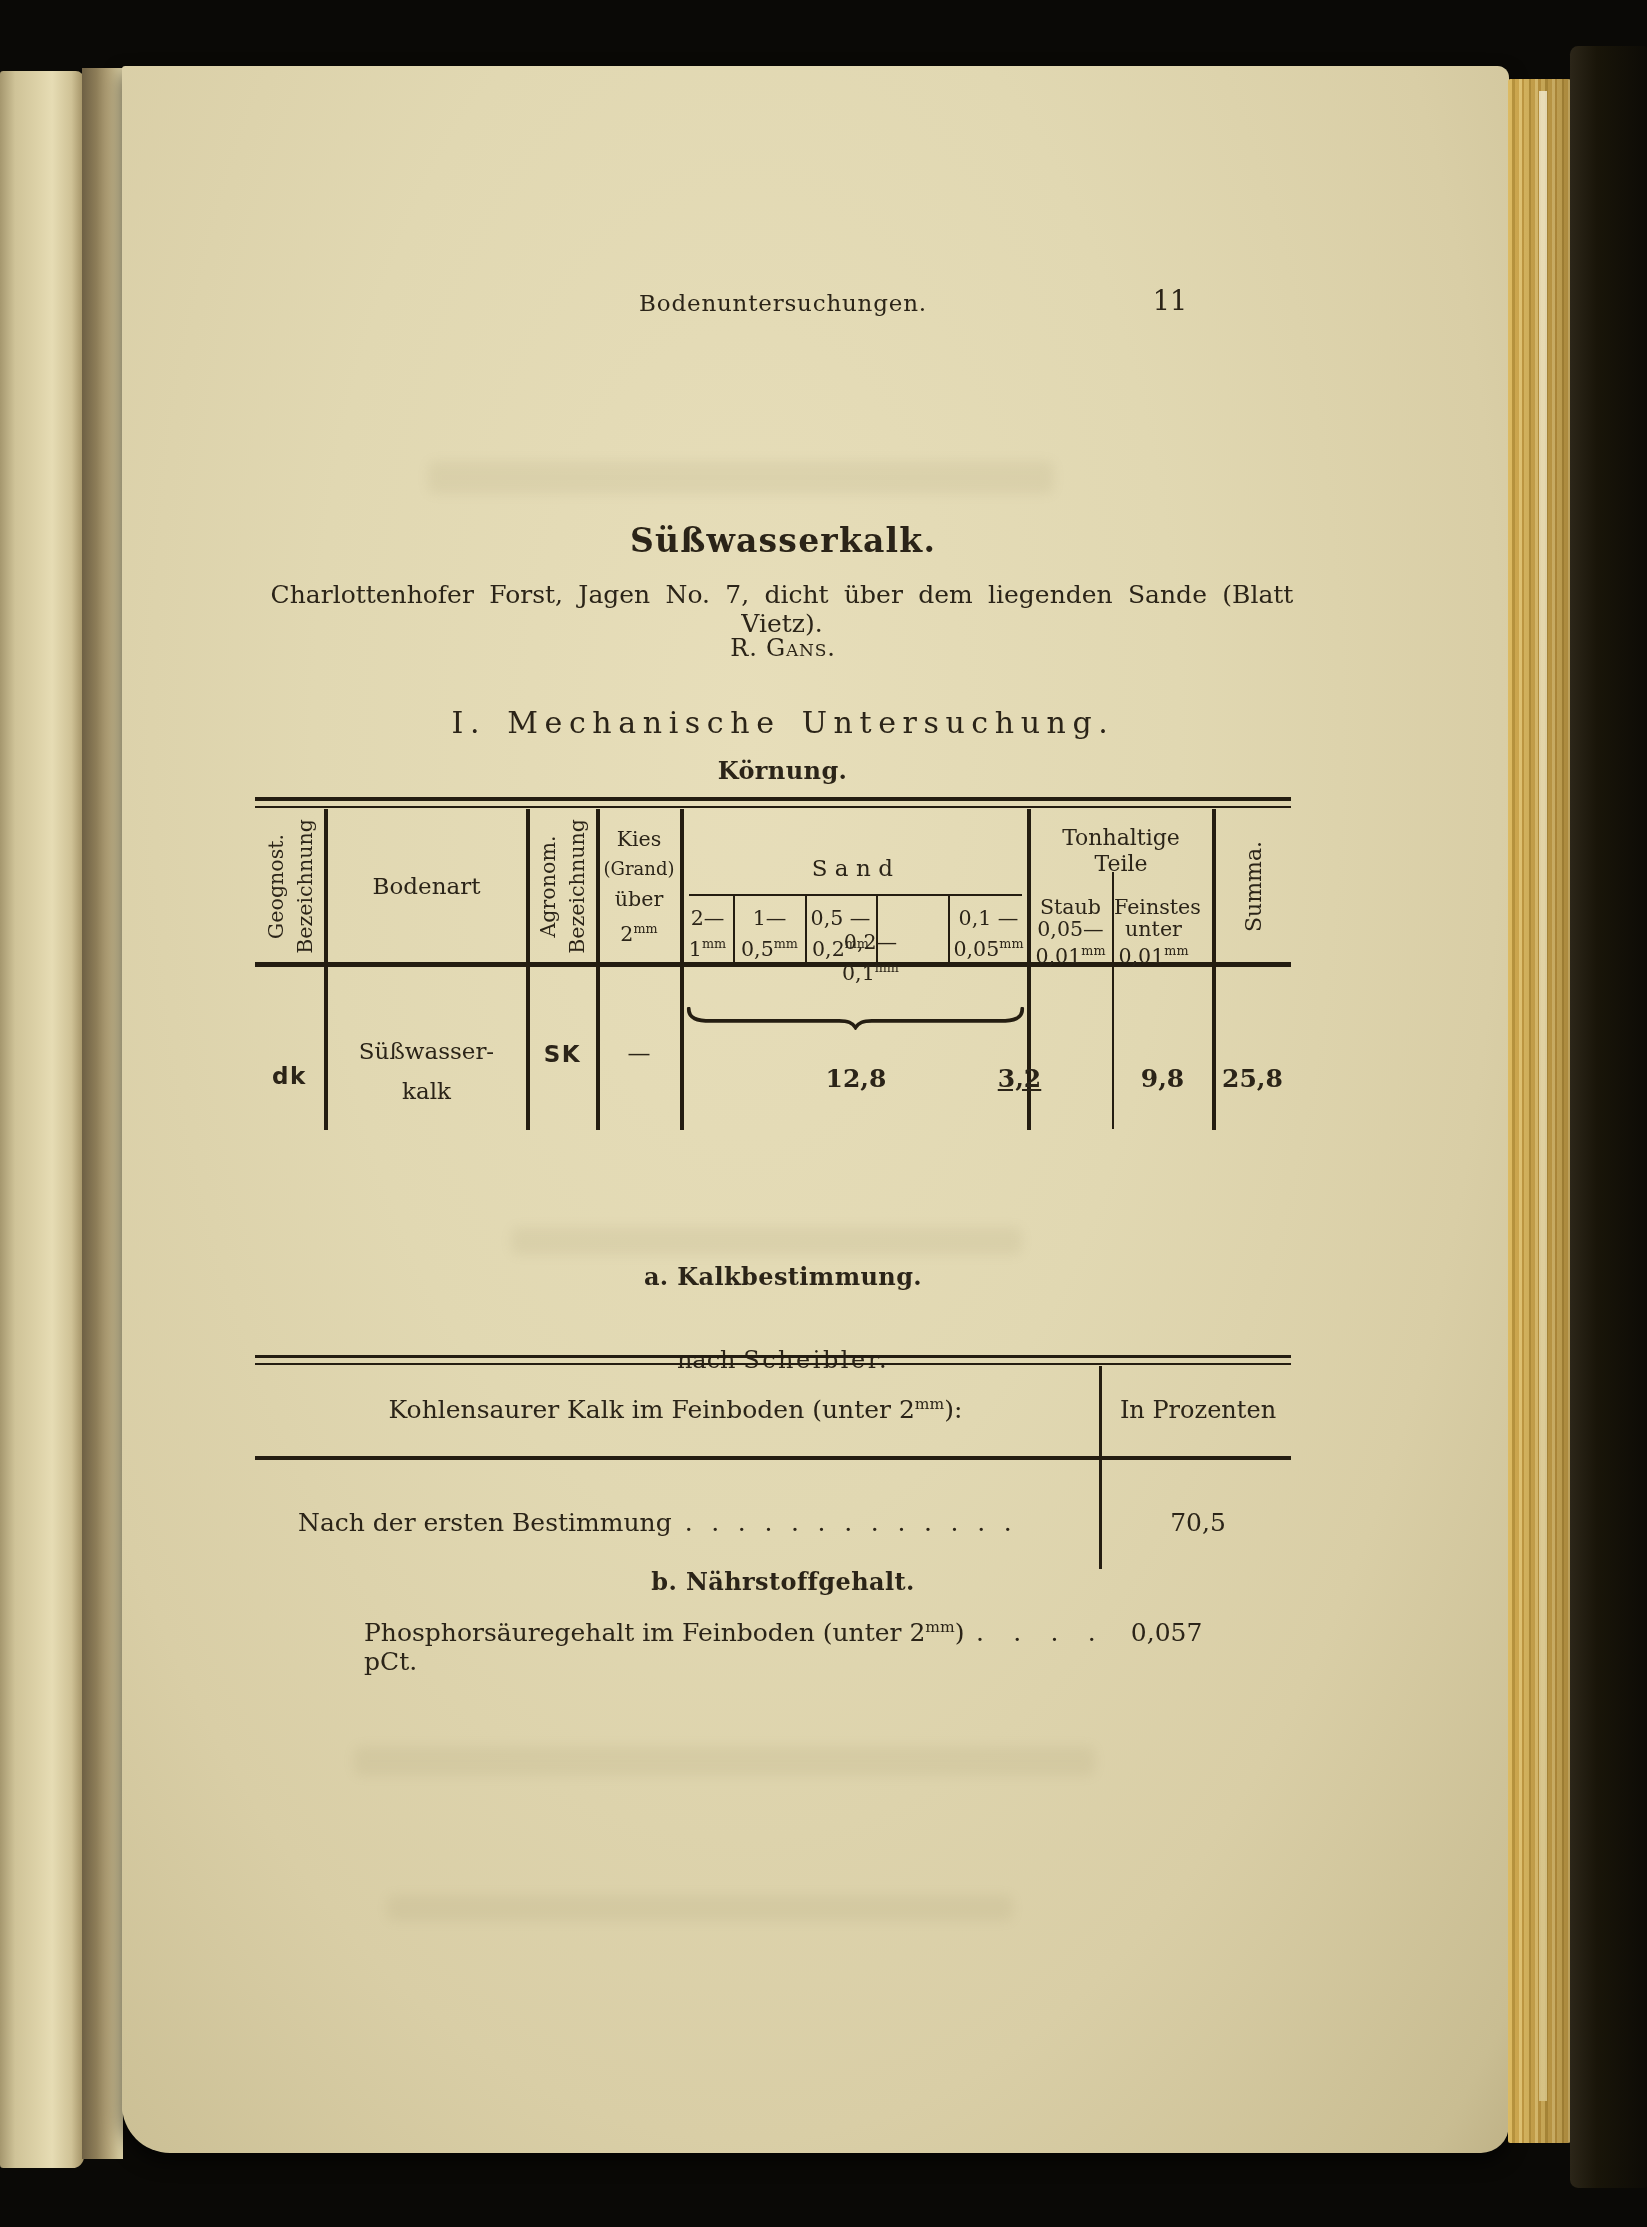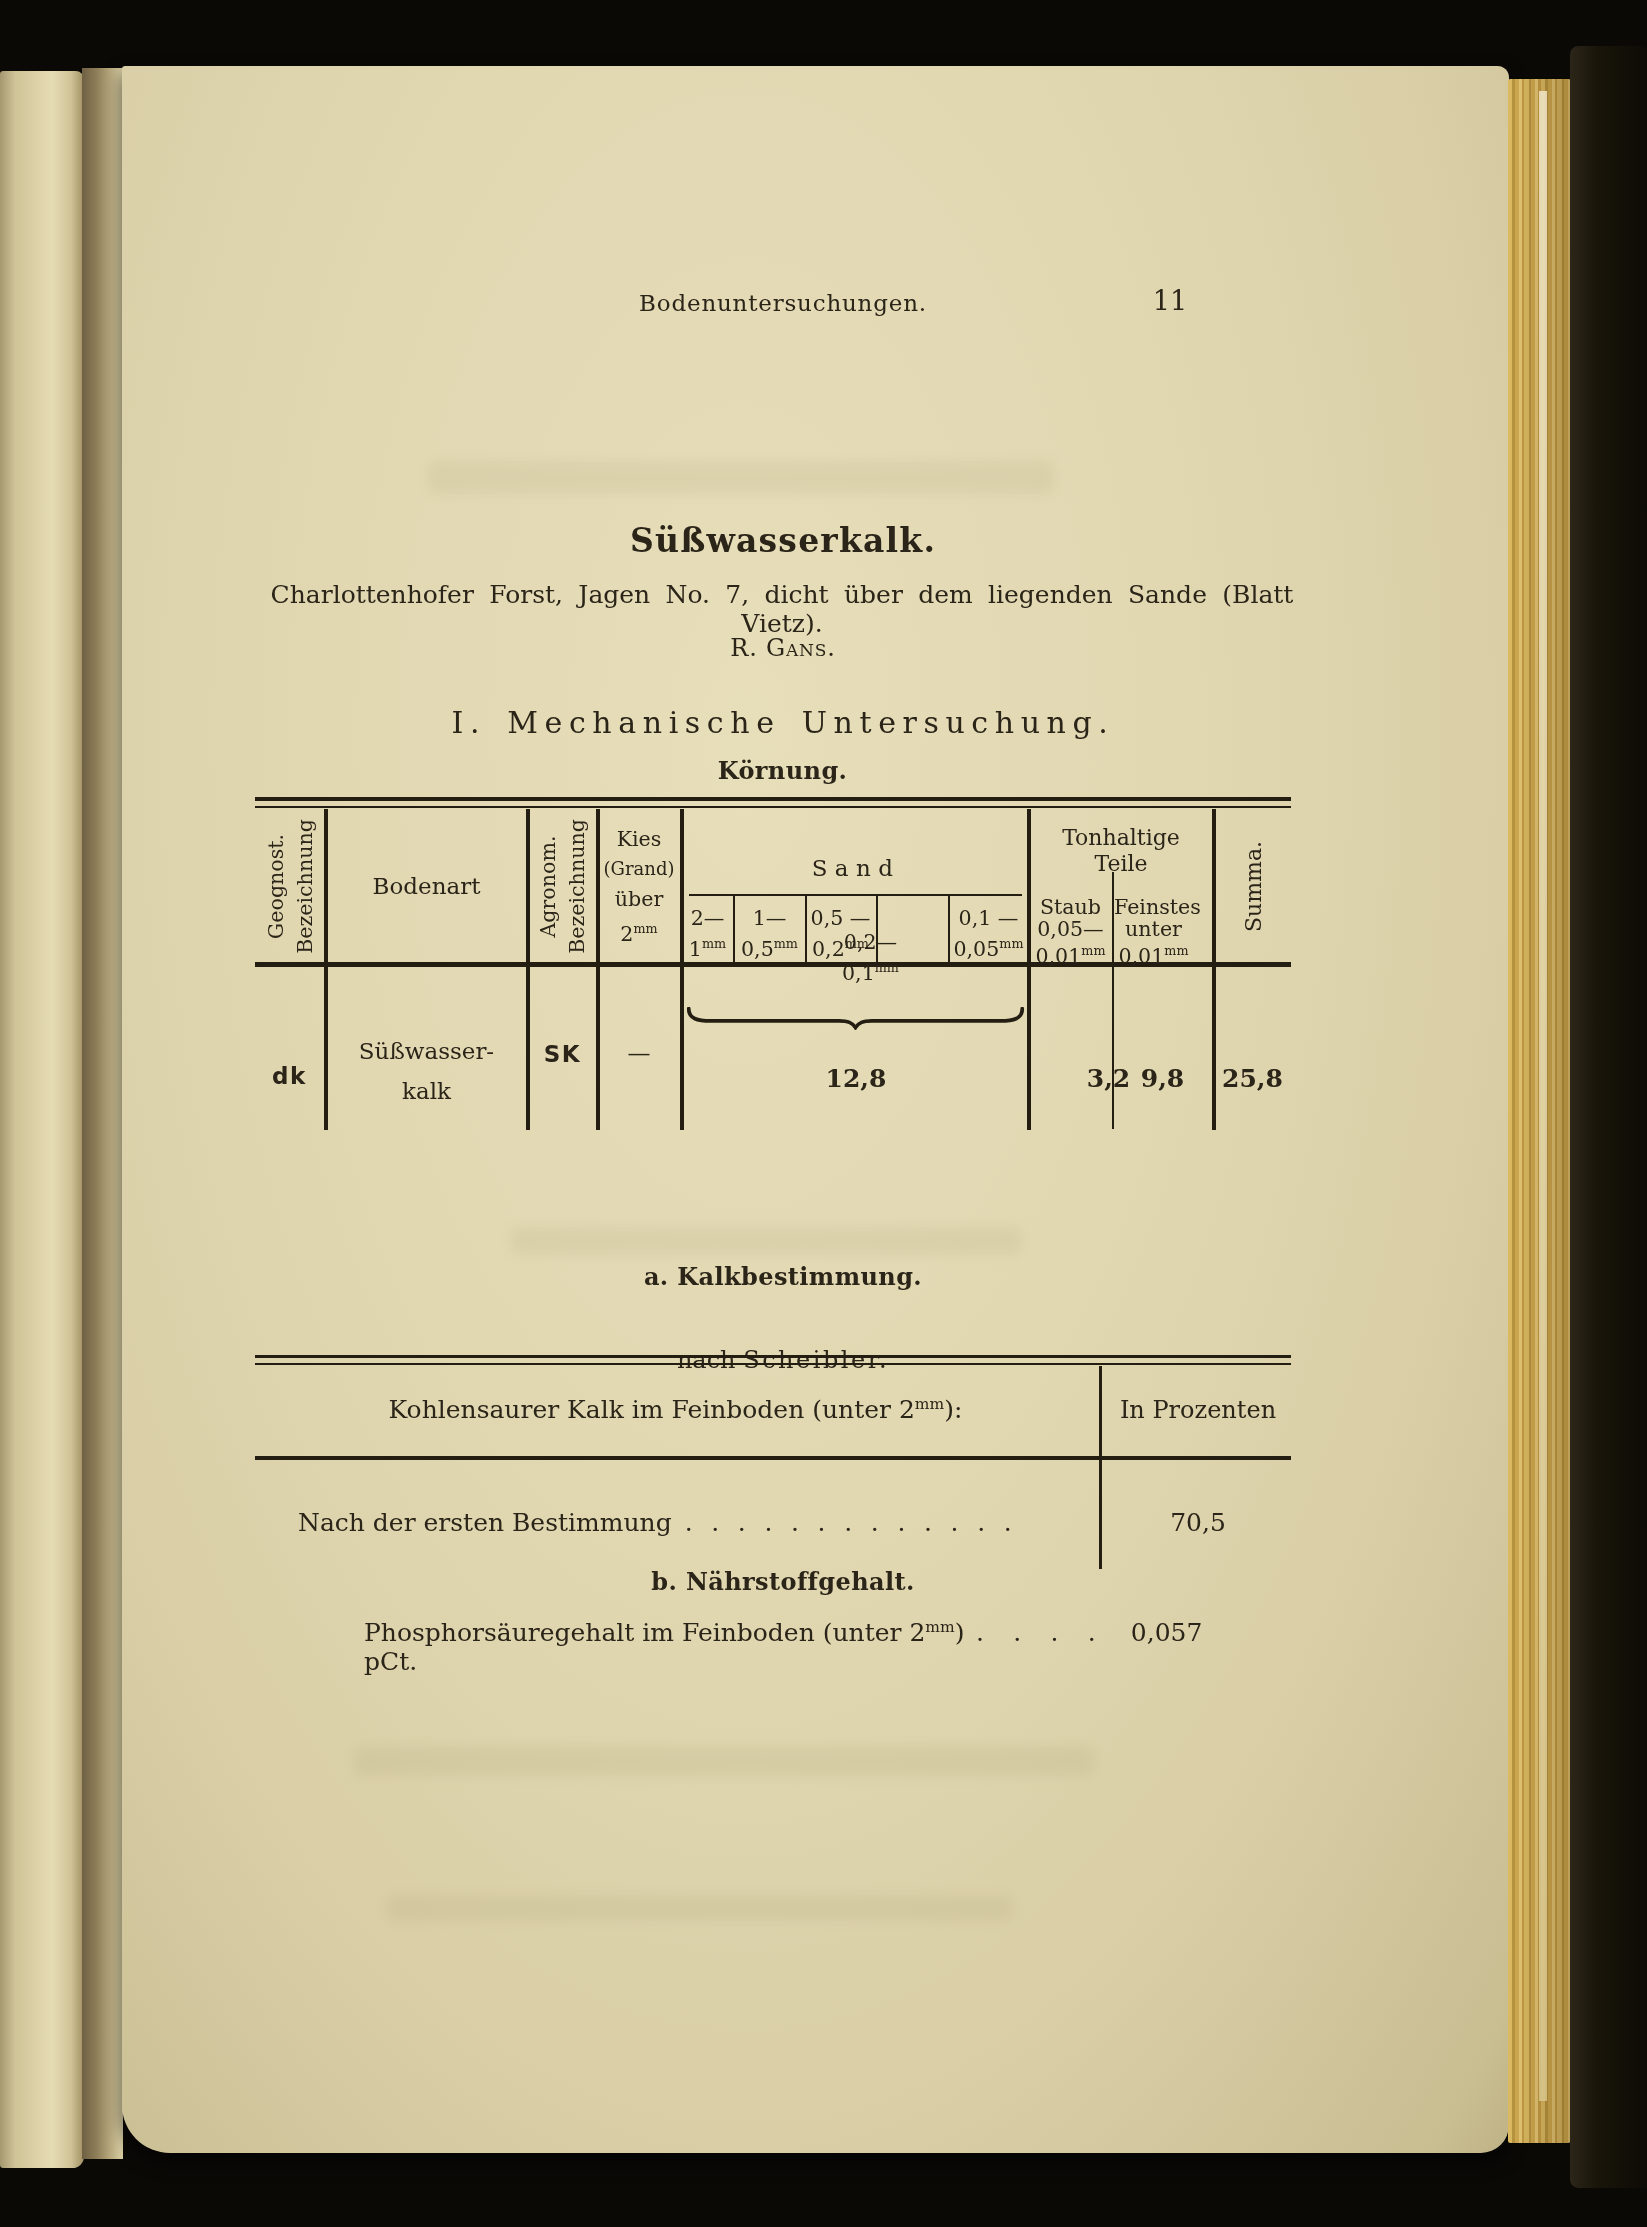--- a/index.html
+++ b/index.html
@@ -202,21 +202,21 @@
       <div>kalk</div>
     </div>
     <div class="t ctr bold-sans" style="left:528px;top:1041px;width:69px;font-size:23px;">SK</div>
     <div class="t ctr row-txt" style="left:598px;top:1040px;width:82px;">—</div>
 
     <svg class="brace-svg" style="left:686px;top:1007px;" width="339" height="23" viewBox="0 0 412 28">
       <path d="M3,2 C3,14 13,17 30,17 L186,17 C197,17 202,19 206,25 C210,19 215,17 226,17 L382,17 C399,17 409,14 409,2" fill="none" stroke="#241d11" stroke-width="4.5" stroke-linecap="round"></path>
     </svg>
 
     <div class="t ctr row-num" style="left:688px;top:1064px;width:336px;">12,8</div>
-    <div class="t ctr row-num" style="left:1069px;top:1064px;width:79px;">3,2</div>
+    <div class="t ctr row-num" style="left:980px;top:1064px;width:79px;text-decoration:underline;">3,2</div>
     <div class="t ctr row-num" style="left:1114px;top:1064px;width:97px;">9,8</div>
     <div class="t ctr row-num" style="left:1214px;top:1064px;width:77px;">25,8</div>
 
     <div class="t ctr bold-sub" style="left:577px;top:1262px;width:412px;">a. Kalkbestimmung.</div>
     <div class="t ctr method" style="left:577px;top:1346px;width:412px;">
       <span>nach</span>
       <span class="spread">Scheibler.</span>
     </div>
 
     <div class="rule" style="left:255px;top:1355px;width:1036px;height:3.3px;"></div>

